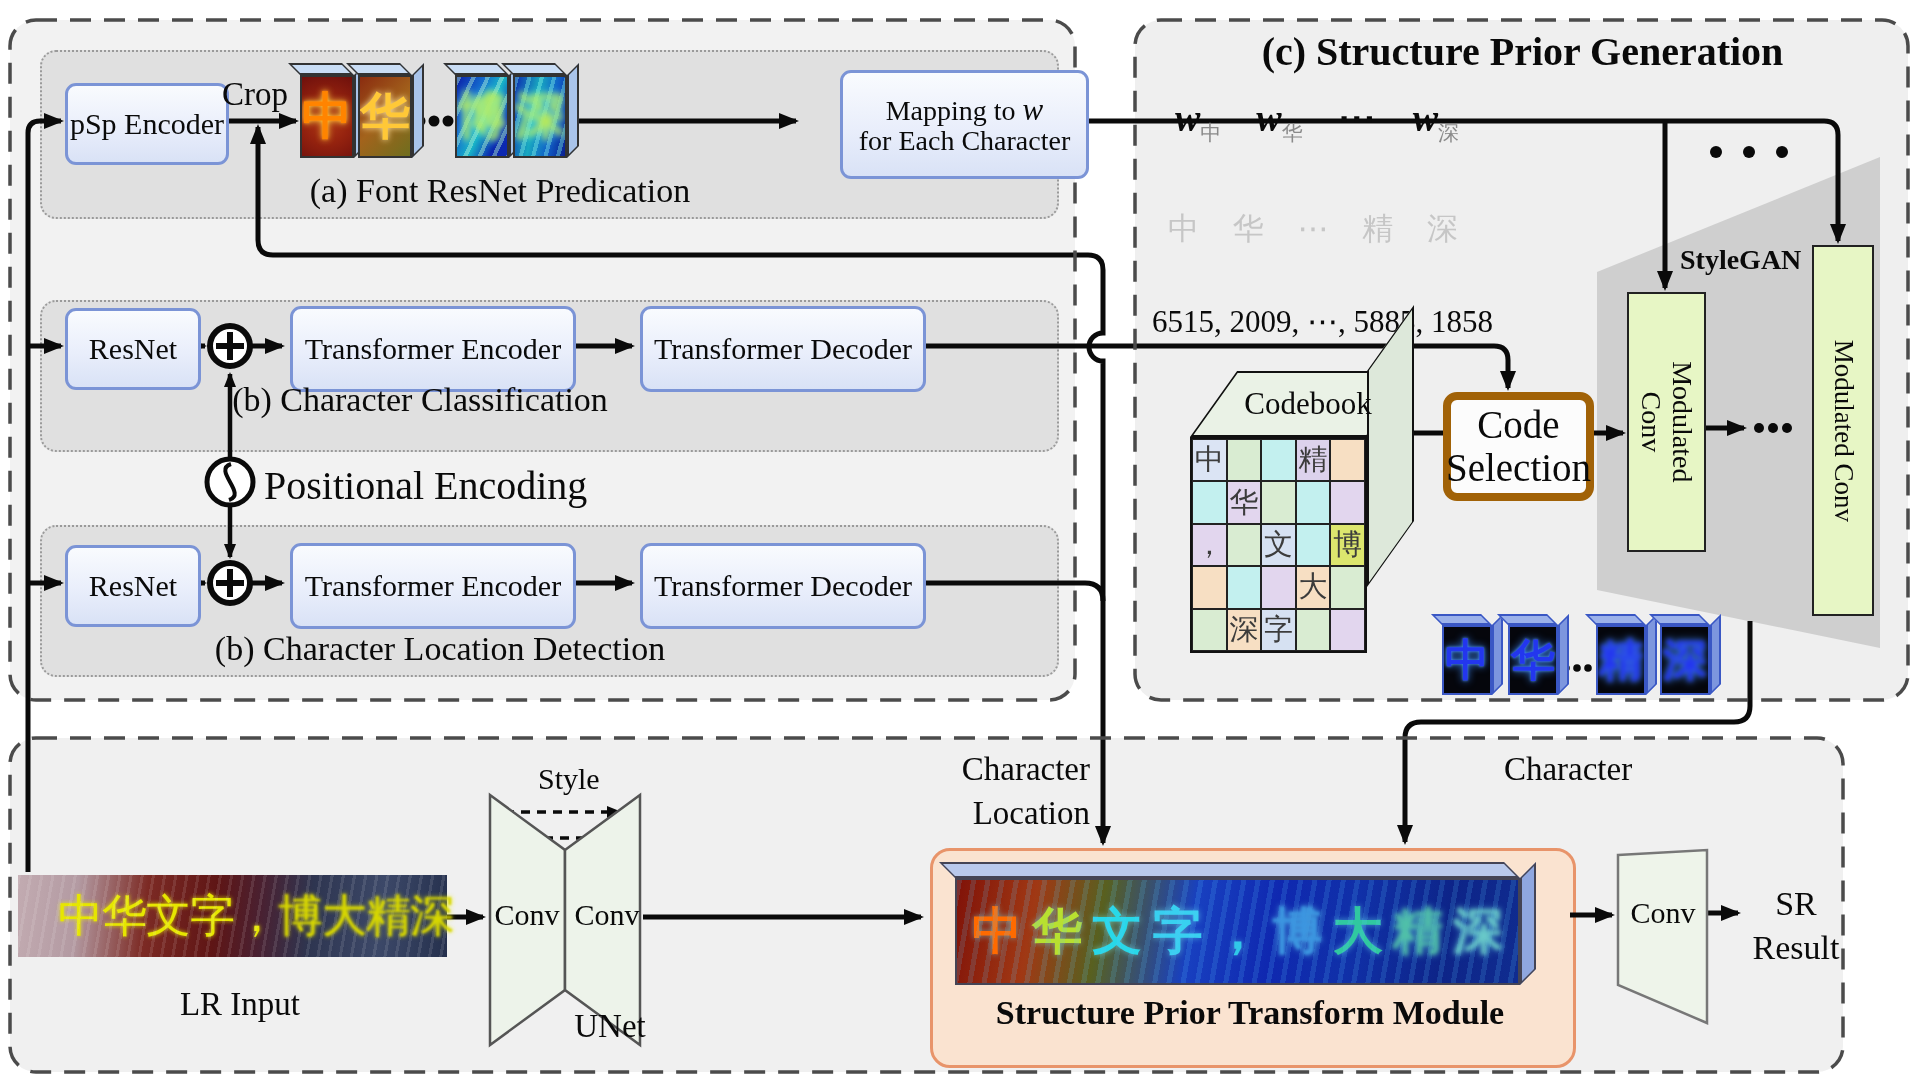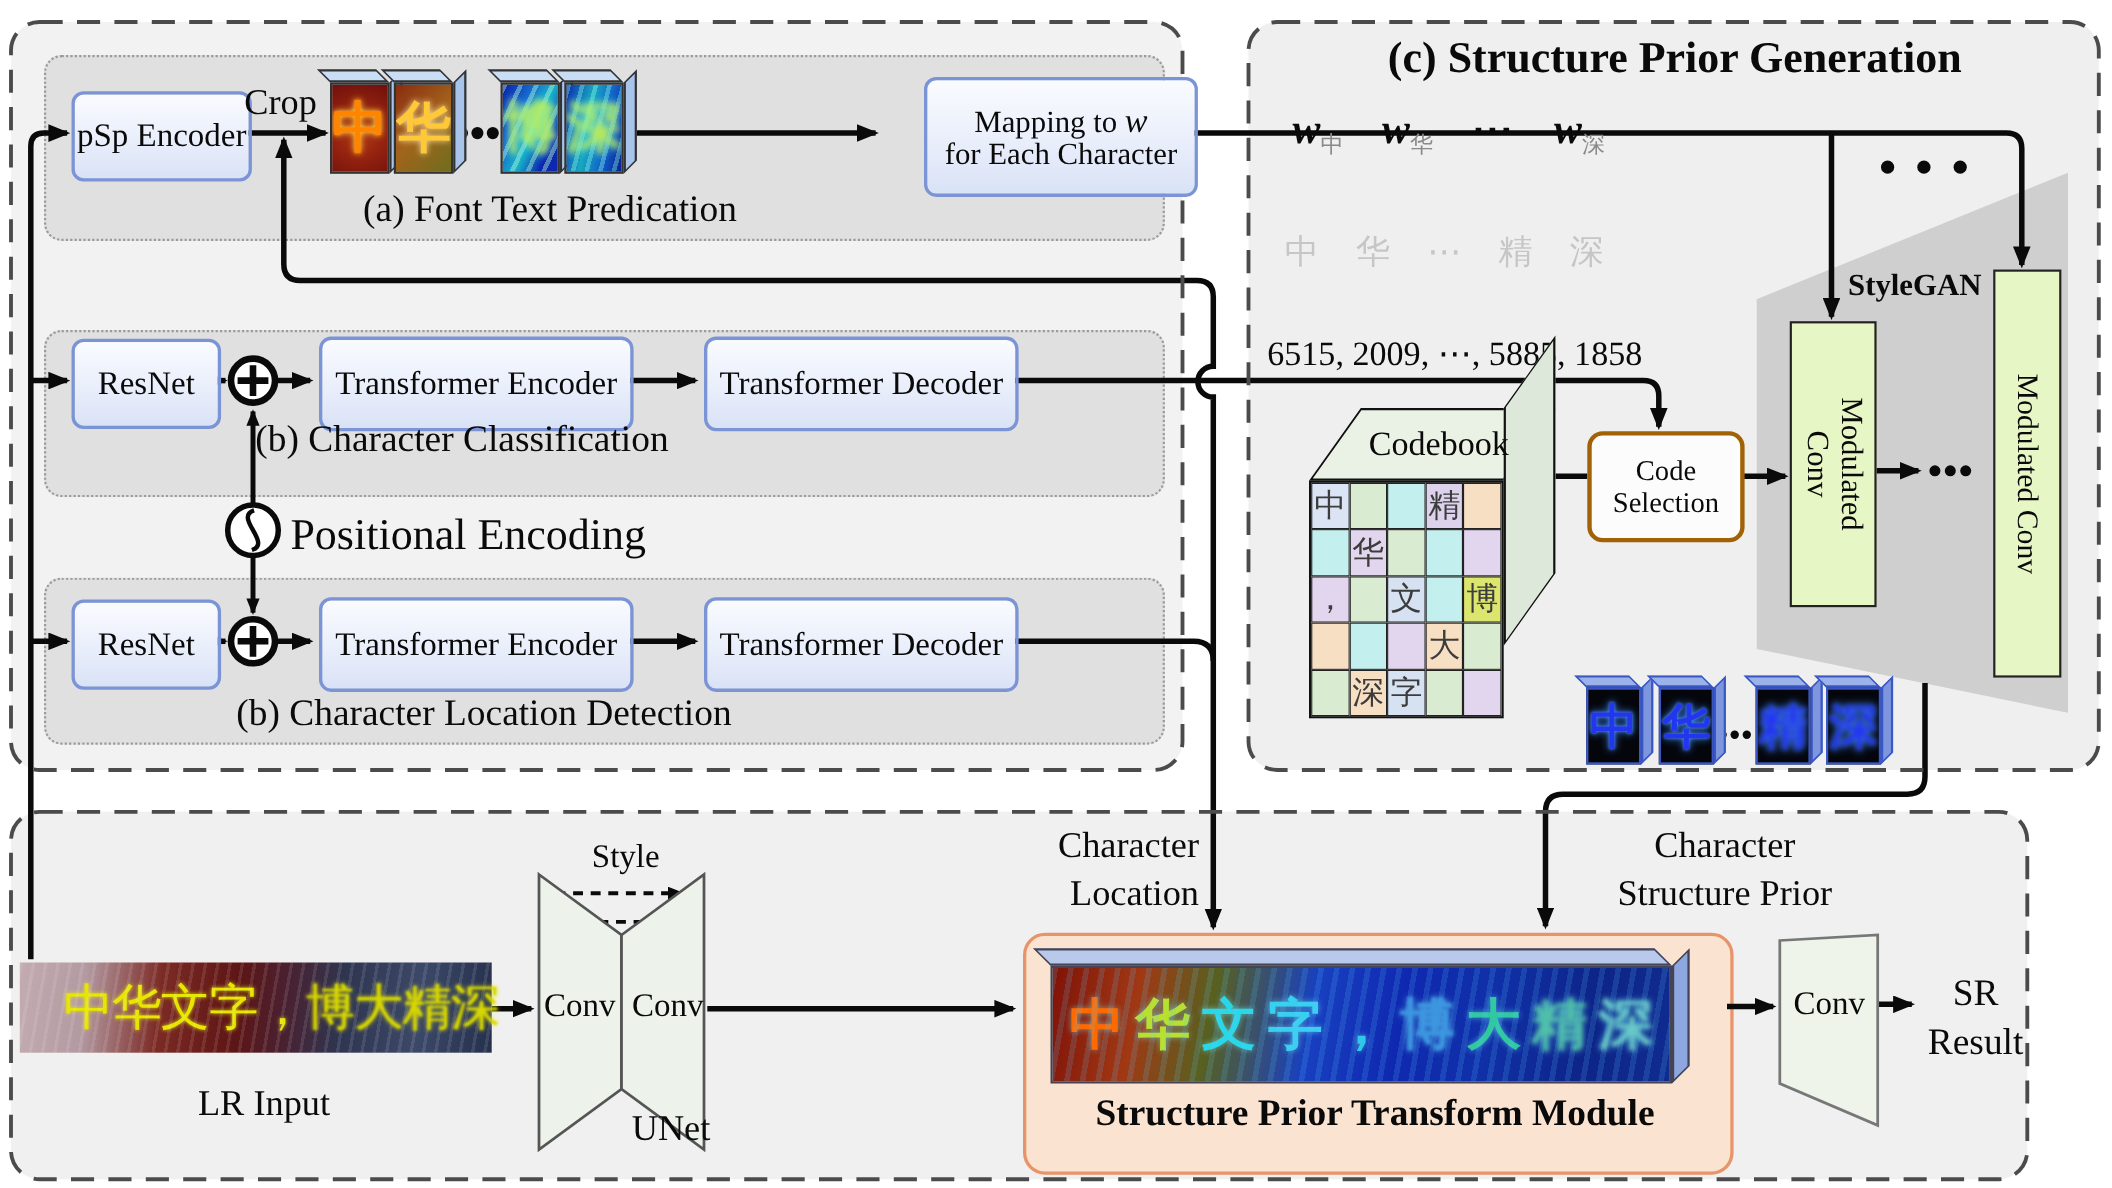--- a/index.html
+++ b/index.html
@@ -51,22 +51,22 @@
           transform-origin:0 100%;transform:skewX(-35.5deg);border:2px solid #111;box-sizing:border-box;z-index:6;}
   .cb-side{position:absolute;left:1367px;top:371px;width:47px;height:216px;background:#dde8da;
            transform-origin:0 0;transform:skewY(-54.5deg);border:2px solid #111;box-sizing:border-box;z-index:6;}
   .cb-label{position:absolute;left:1228px;top:386px;width:160px;text-align:center;font-size:31px;z-index:7;}
   
   .mcbox{position:absolute;background:#e7f6c5;border:2.5px solid #222;z-index:6;
          display:flex;align-items:center;justify-content:center;}
   .rot90{transform:rotate(90deg);white-space:normal;text-align:center;font-size:28px;line-height:1.1;}
   
   .codesel{position:absolute;left:1443px;top:392px;width:135px;height:93px;background:#fcfcfc;
-           border:4px solid #a16207;border-radius:14px;display:flex;flex-direction:column;align-items:center;
-           justify-content:center;font-size:26px;line-height:1.1;z-index:6;}
+           border:8px solid #a16207;border-radius:14px;display:flex;flex-direction:column;align-items:center;
+           justify-content:center;font-size:39px;line-height:1.1;z-index:6;}
   
   .lrimg{position:absolute;left:18px;top:875px;width:429px;height:82px;z-index:6;
          background:linear-gradient(95deg,#c2abb1 0%,#b39aa2 14%,#7c2a24 30%,#5e1515 46%,#4a2030 56%,#2e3550 68%,#3c4868 84%,#25304d 100%);
          display:flex;align-items:center;padding-left:40px;box-sizing:border-box;}
   .lrimg:before{content:"";position:absolute;inset:0;
          background:repeating-linear-gradient(100deg,rgba(255,255,255,.10) 0 3px,rgba(0,0,0,0) 3px 11px);}
   .lrtext{font-size:45px;letter-spacing:-1px;color:#e6e600;text-shadow:0 0 4px rgba(240,240,0,.9);white-space:nowrap;}
   .lrtext2{color:#d6d600;filter:blur(1px);}
   
   .spmodule{position:absolute;left:930px;top:848px;width:640px;height:214px;background:#fae3d0;
@@ -234,21 +234,21 @@
   <div class="side"></div>
   <div class="front fc4">
       <span class="fglyph">深</span>
     </div>
 </div>
 
 <div class="nbox" style="left:800px;top:70px;width:243px;height:103px;font-size:28px;flex-direction:column;margin-left:40px;">
   <span><span>Mapping to </span><i style="font-size:31px;">w</i></span>
   <span>for Each Character</span>
 </div>
-<div class="caption" style="left:290px;top:172px;width:420px;">(a) Font Text Predication</div>
+<div class="caption" style="left:290px;top:172px;width:420px;">(a) Font ResNet Predication</div>
 
 <div class="nbox" style="left:65px;top:308px;width:130px;height:76px;">
   <span>ResNet</span>
 </div>
 <div class="nbox" style="left:290px;top:306px;width:280px;height:80px;">
   <span>Transformer Encoder</span>
 </div>
 <div class="nbox" style="left:640px;top:306px;width:280px;height:80px;">
   <span>Transformer Decoder</span>
 </div>
@@ -364,21 +364,20 @@
 <div class="lbl" style="left:494px;top:898px;width:66px;text-align:center;font-size:30px;">Conv</div>
 <div class="lbl" style="left:574px;top:898px;width:66px;text-align:center;font-size:30px;">Conv</div>
 <div class="lbl" style="left:550px;top:1008px;width:120px;text-align:center;font-size:33px;">UNet</div>
 
 <div class="lbl" style="left:918px;top:748px;width:172px;text-align:right;font-size:33px;line-height:1.32;">
   <div>Character</div>
   <div>Location</div>
 </div>
 <div class="lbl" style="left:1418px;top:748px;width:300px;text-align:center;font-size:33px;line-height:1.32;">
   <div>Character</div>
-  <div>Structure Prior</div>
 </div>
 
 <div class="spmodule"></div>
 <div class="hm-top"></div>
 <div class="hm-side"></div>
 <div class="hm-front">
     <span class="hmchar" style="color: rgb(255, 106, 0);">中</span>
     <span class="hmchar" style="color: rgb(184, 224, 48);">华</span>
     <span class="hmchar" style="color: rgb(40, 216, 232);">文</span>
     <span class="hmchar" style="color: rgb(56, 208, 240);">字</span>

